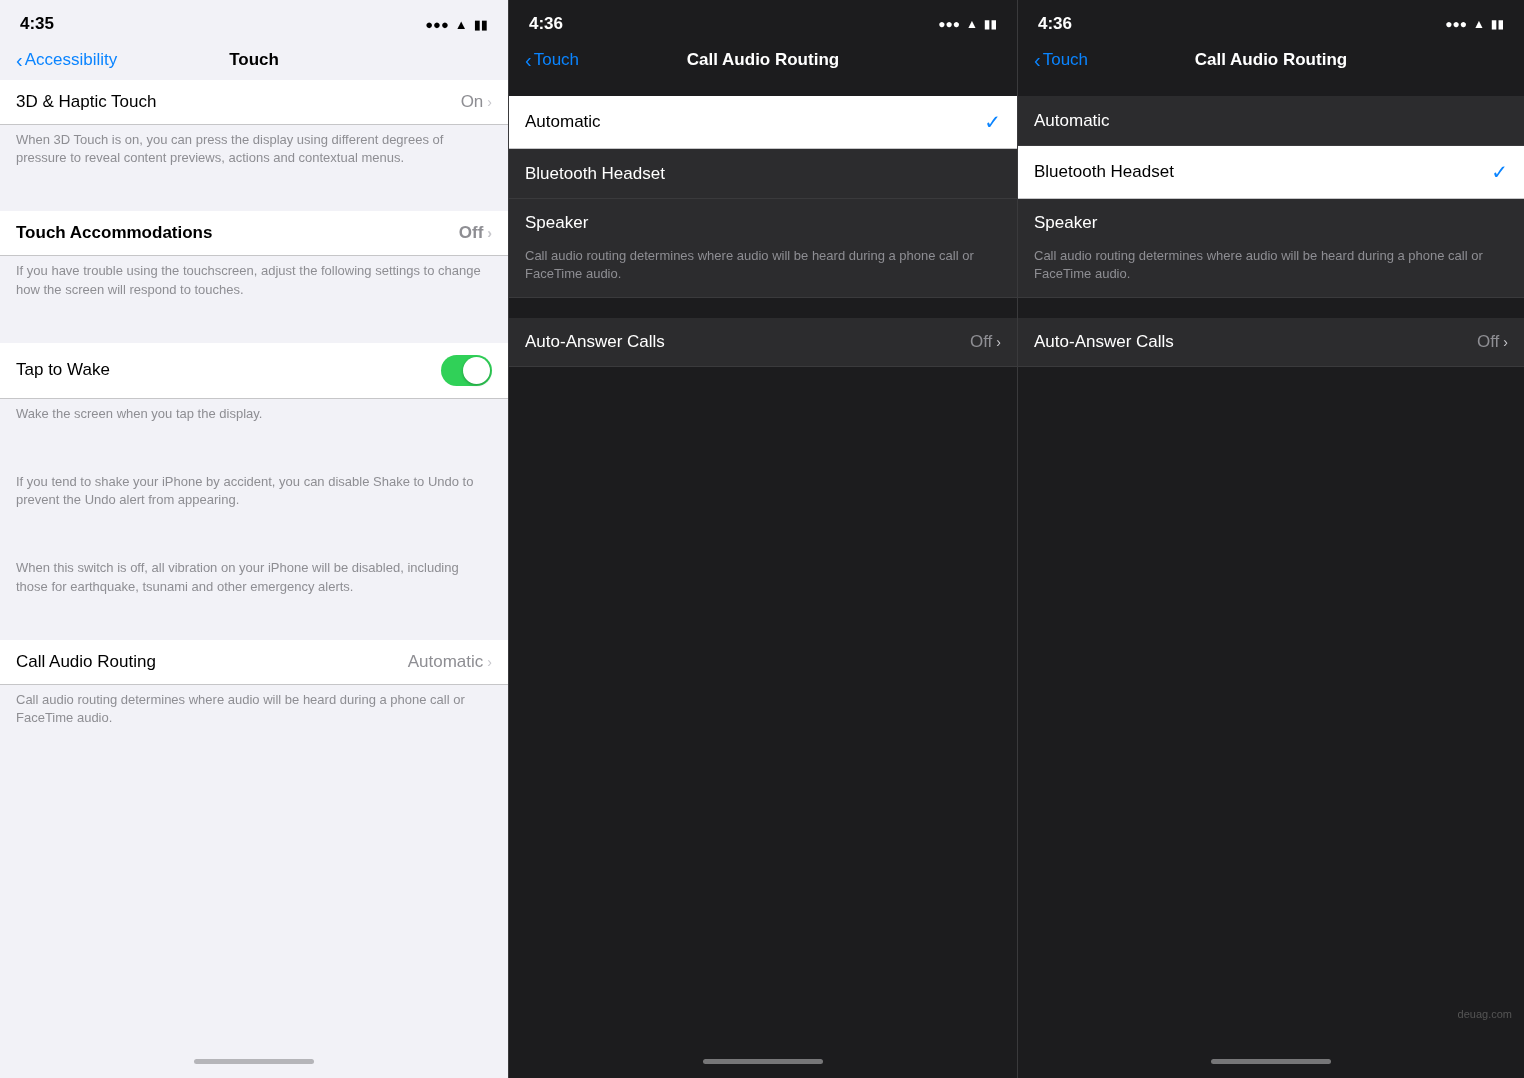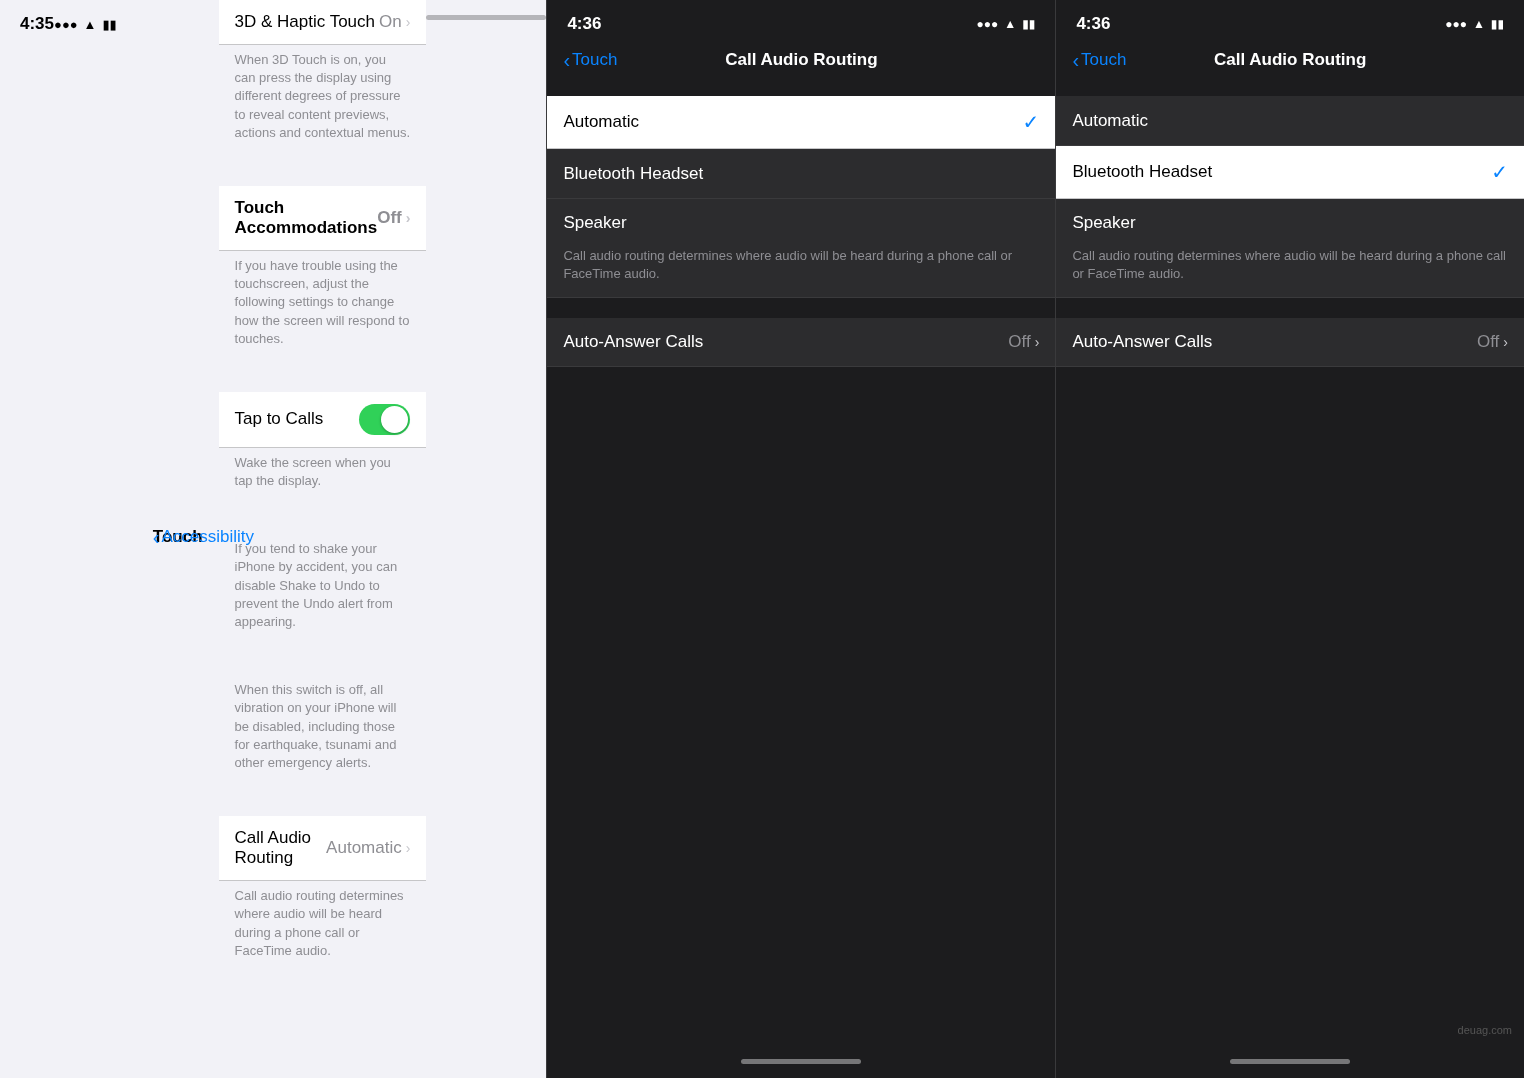--- a/index.html
+++ b/index.html
@@ -10,21 +10,21 @@
       flex-direction: row;
       background: #1c1c1e;
       font-family: -apple-system, 'SF Pro Text', 'Helvetica Neue', Arial, sans-serif;
       overflow: hidden;
     }
 
     
     .phone-panel {
       flex: 0 0 508px;
       display: flex;
-      flex-direction: row;
+      flex-direction: column;
       background: #1c1c1e;
       position: relative;
     }
 
     
     .status-bar {
       display: flex;
       justify-content: space-between;
       align-items: center;
       padding: 10px 20px 6px 20px;
@@ -151,21 +151,21 @@
     .car-label.light-text { color: #000; }
     .checkmark {
       color: #0a84ff;
       font-size: 20px;
       font-weight: 400;
     }
 
     
     .watermark {
       position: absolute;
-      bottom: 8px;
+      bottom: 24px;
       right: 12px;
       font-size: 11px;
       color: #555;
     }
     .p1-row-white {
       background: #fff;
       border-bottom: 0.5px solid #c6c6c8;
     }
     .p1-label-black { color: #000; font-size: 17px; }
     .p1-label-gray { color: #8e8e93; font-size: 17px; }
@@ -241,21 +241,21 @@
       <div style="display:flex;align-items:center;gap:4px;">
         <span class="p1-label-gray">Off</span>
         <span class="chevron-right">›</span>
       </div>
     </div>
     <div class="p1-description">If you have trouble using the touchscreen, adjust the following settings to change how the screen will respond to touches.</div>
 
     <div class="p1-separator"></div>
 
     <div style="display:flex;align-items:center;justify-content:space-between;padding:12px 16px;background:#fff;border-bottom:0.5px solid #c6c6c8;">
-      <span class="p1-label-black">Tap to Calls</span>
+      <span class="p1-label-black">Tap to Wake</span>
       <div class="toggle-switch">
         <div class="toggle-knob"></div>
       </div>
     </div>
     <div class="p1-description">Wake the screen when you tap the display.</div>
 
     <div class="p1-separator"></div>
 
     <div class="p1-description">If you tend to shake your iPhone by accident, you can disable Shake to Undo to prevent the Undo alert from appearing.</div>
 

